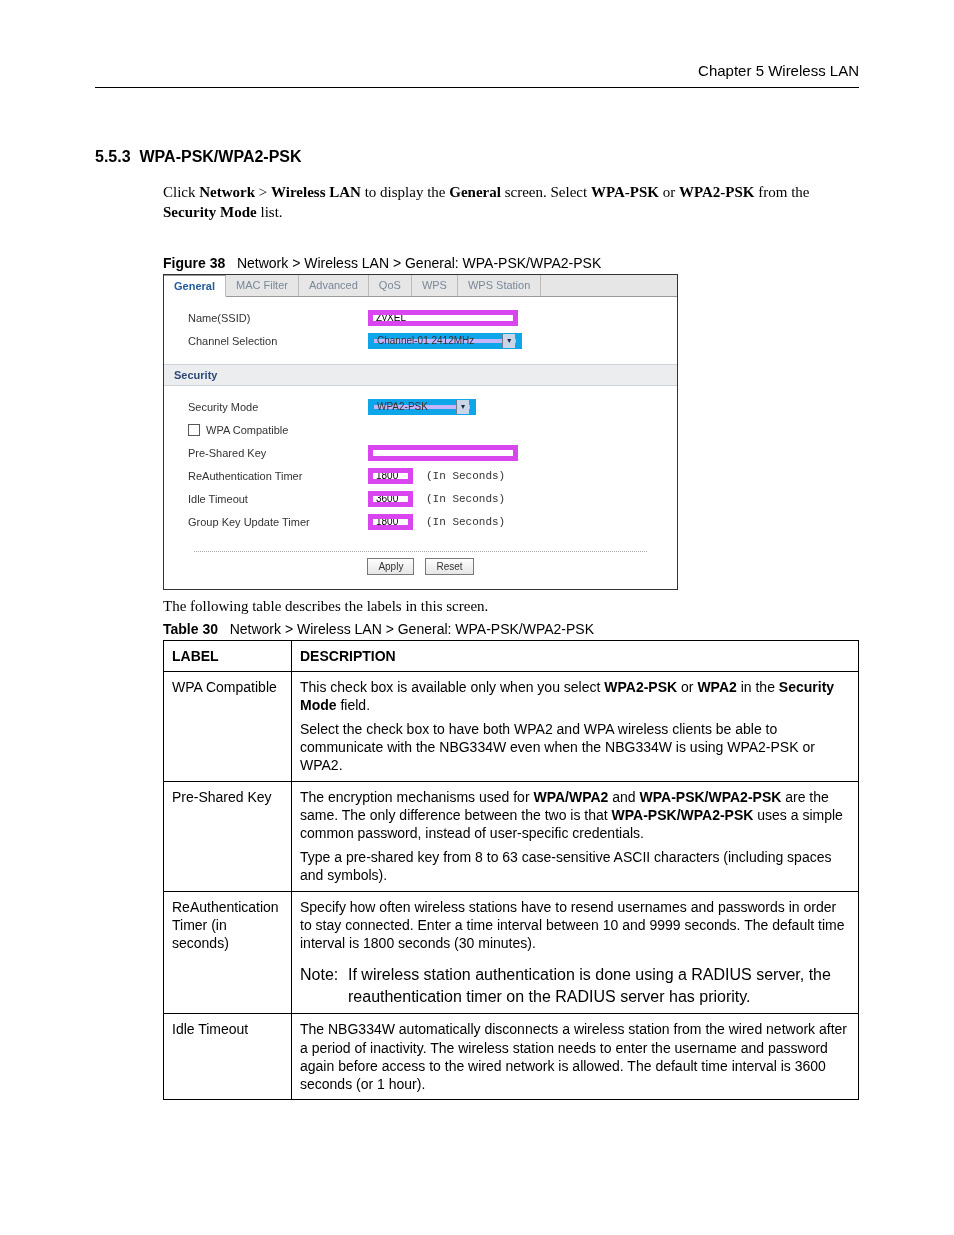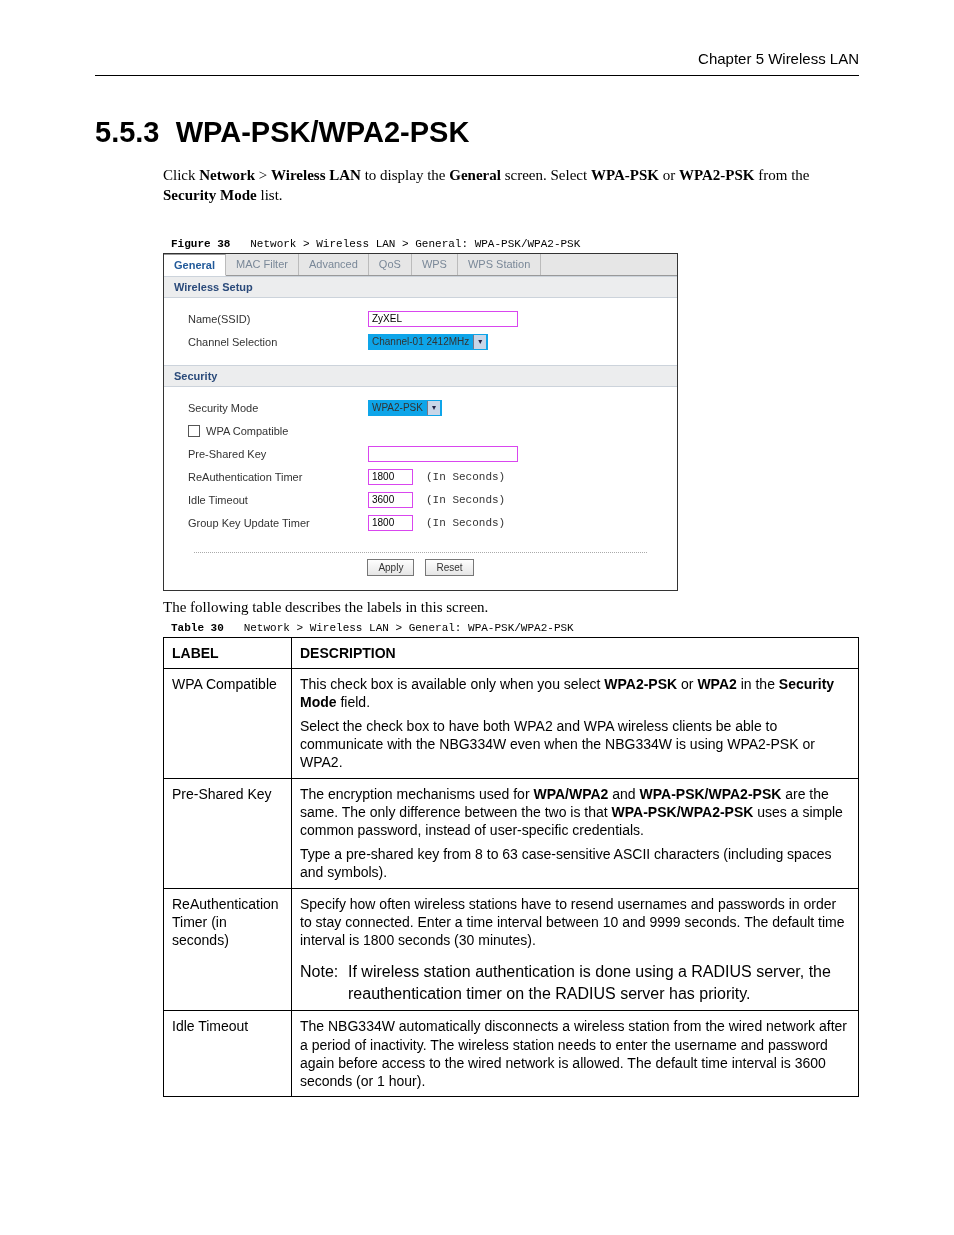--- a/index.html
+++ b/index.html
@@ -6,48 +6,48 @@
   body {
     font-family: "Times New Roman", Times, serif;
     font-size: 15px;
     margin: 0;
     background: #fff;
     color: #000;
     width: 954px;
     padding: 50px 95px 40px 95px;
   }
   .hr-top { border-top: 1px solid #000; margin: 8px 0 4px 0; }
-  .chapter-header { text-align: right; font-family: Arial, Helvetica, sans-serif; font-size: 15px; margin-bottom: 2px; }
-  .section-title { font-family: Arial, Helvetica, sans-serif; font-weight: bold; font-size: 29px; margin: 40px 0 16px 0; }
+  .chapter-header { text-align: right; font-family: Arial, Helvetica, sans-serif; font-size: 15px; margin-bottom: 2px; margin-top: 12px; }
+  .section-title { font-family: Arial, Helvetica, sans-serif; font-weight: bold; font-size: 16px; margin: 60px 0 16px 0; }
   .body-indent { margin-left: 68px; }
   .intro-p { margin: 0 0 32px 0; line-height: 1.35; }
-  .fig-caption, .tbl-caption { font-family: Liberation Mono, monospace; font-size: 11px; margin: 6px 0 3px 8px; }
+  .fig-caption, .tbl-caption { font-family: Liberation Sans, sans-serif; font-size: 14px; margin: 6px 0 3px 0; }
   .fig-caption b, .tbl-caption b { font-weight: bold; }
   .screenshot {
     font-family: Arial, Helvetica, sans-serif;
     font-size: 11px;
     color: #333;
     border: 1px solid #333;
     background: #fff;
     width: 515px;
   }
   .tabs { display: flex; background: #e6e6e6; border-bottom: 1px solid #999; font-size: 11px; }
   .tab { padding: 4px 10px; color: #7a8898; border-right: 1px solid #bbb; cursor: pointer; }
   .tab.active { background: #fff; color: #225a9a; font-weight: bold; border-top: 1px solid #999; border-bottom: 1px solid #fff; margin-bottom: -1px; }
   .panel { padding: 0; }
   .section-hdr { background: #ecedee; color: #2a4a7a; font-weight: bold; font-size: 11px; padding: 4px 10px; border-top: 1px solid #ccd3db; border-bottom: 1px solid #ccd3db; }
   .form-area { padding: 8px 18px 10px 24px; }
   .row { display: flex; align-items: center; min-height: 20px; margin: 3px 0; }
   .lbl { width: 180px; }
   .chk { width: 12px; height: 12px; border: 1px solid #555; display: inline-block; vertical-align: middle; margin-right: 6px; position: relative; }
   .chk.checked::after { content: "✓"; position: absolute; top: -3px; left: 0; font-size: 11px; color: #333; }
-  .txt { border: 1px solid #d946ef; font-size: 10px; padding: 1px 3px; height: 16px; background: #fff; }
+  .txt { border: 5px solid #d946ef; font-size: 10px; padding: 1px 3px; height: 16px; background: #fff; }
   .txt.w150 { width: 150px; }
   .txt.w45 { width: 45px; }
-  .sel { border: 1px solid #0ea5e9; font-size: 10px; padding: 1px 1px 1px 3px; height: 16px; background: #0ea5e9; display: inline-flex; align-items: center; }
+  .sel { border: 6px solid #0ea5e9; font-size: 10px; padding: 1px 1px 1px 3px; height: 16px; background: #c4b5fd; display: inline-flex; align-items: center; gap: 24px; }
   .sel .arrow { background: #c9d6e8; border-left: 1px solid #778; width: 13px; height: 14px; margin-left: 4px; display: inline-flex; align-items: center; justify-content: center; font-size: 8px; color: #224; }
   .dotsep { border-top: 1px dotted #aaa; margin: 6px 30px 6px 30px; }
   .btnrow { text-align: center; padding: 0 0 14px 0; }
   .btn { display: inline-block; border: 1px solid #777; background: linear-gradient(#fefefe, #e6e6e6); font-size: 10px; padding: 2px 10px; margin: 0 4px; cursor: pointer; }
   .suffix { margin-left: 13px; font-family: Liberation Mono, monospace; }
   .after-fig { margin: 8px 0 6px 0; }
   table.desc {
     border-collapse: collapse;
     width: 100%;
     font-family: Arial, Helvetica, sans-serif;
@@ -89,21 +89,20 @@
   <div class="screenshot">
     <div class="tabs">
       <div class="tab active">General</div>
       <div class="tab">MAC Filter</div>
       <div class="tab">Advanced</div>
       <div class="tab">QoS</div>
       <div class="tab">WPS</div>
       <div class="tab">WPS Station</div>
     </div>
     <div class="panel">
-      <div class="section-hdr">Wireless Setup</div>
       <div class="form-area">
         <div class="row">
           <span class="lbl">Name(SSID)</span>
           <input class="txt w150" value="ZyXEL" style="">
         </div>
         <div class="row">
           <span class="lbl">Channel Selection</span>
           <span class="sel">
             <span>Channel-01 2412MHz</span>
               <span class="arrow">▾</span>

